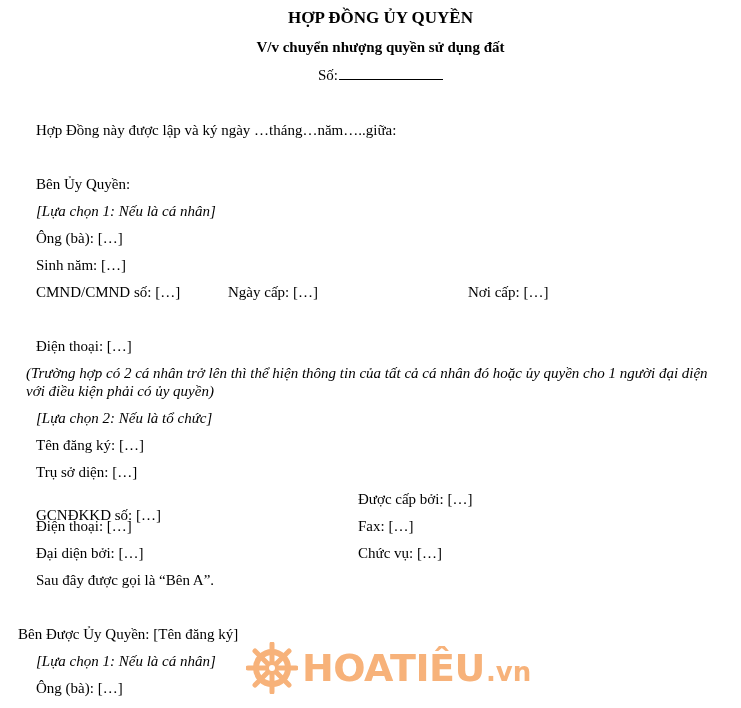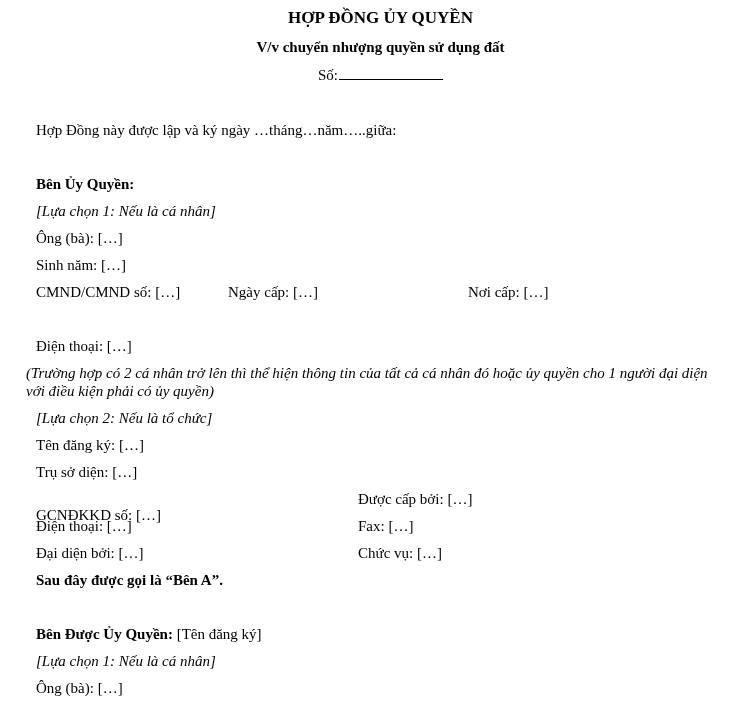--- a/index.html
+++ b/index.html
@@ -47,21 +47,21 @@
       top: 65px;
     }
     .so .blank {
       display: inline-block;
       width: 104px;
       border-bottom: 1px solid #000;
       height: 14px;
       vertical-align: baseline;
       margin-left: 1px;
     }
-    .b { font-weight: bold; }
+    .b { font-weight: normal; }
     .i { font-style: italic; }
     .note {
       position: absolute;
       left: 26px;
       width: 700px;
       top: 364px;
       line-height: 18px;
       font-style: italic;
       white-space: normal;
     }
@@ -123,20 +123,37 @@
   <div class="line" style="left:26px; top:436px;">Tên đăng ký: […]</div>
   <div class="line" style="left:26px; top:463px;">Trụ sở diện: […]</div>
   <div class="line" style="left:26px; top:490px;margin-top:16px;">GCNĐKKD số: […]</div>
   <div class="line" style="left:348px; top:490px;">Được cấp bởi: […]</div>
   <div class="line" style="left:26px; top:517px;">Điện thoại: […]</div>
   <div class="line" style="left:348px; top:517px;">Fax: […]</div>
   <div class="line" style="left:26px; top:544px;">Đại diện bởi: […]</div>
   <div class="line" style="left:348px; top:544px;">Chức vụ: […]</div>
   <div class="line b" style="left:26px; top:571px;">Sau đây được gọi là “Bên A”.</div>
 
-  <div class="line" style="left:26px; top:625px;text-align:right;">
+  <div class="line" style="left:8px; top:625px;text-align:right;">
     <span class="b">Bên Được Ủy Quyền:</span><span> [Tên đăng ký]</span>
   </div>
   <div class="line i" style="left:26px; top:652px;">[Lựa chọn 1: Nếu là cá nhân]</div>
   <div class="line" style="left:26px; top:679px;">Ông (bà): […]</div>
 
+  <div class="watermark">
+    <svg class="wm-icon" viewBox="0 0 52 52">
+      <g stroke="#F7B27A" fill="none" stroke-linecap="round">
+
+        <line x1="26" y1="2" x2="26" y2="50" stroke-width="5"></line>
+        <line x1="2" y1="26" x2="50" y2="26" stroke-width="5"></line>
+        <line x1="9" y1="9" x2="43" y2="43" stroke-width="5"></line>
+        <line x1="43" y1="9" x2="9" y2="43" stroke-width="5"></line>
+
+        <circle cx="26" cy="26" r="16" stroke-width="6"></circle>
+      </g>
+      <circle cx="26" cy="26" r="7" fill="#F7B27A"></circle>
+      <circle cx="26" cy="26" r="3" fill="#ffffff"></circle>
+    </svg>
+    <span class="wm-text" style="color:#F7B27A;">HOATIÊU</span>
+    <span class="wm-domain" style="color:#F7B27A;">.vn</span>
+  </div>
 
 </div>
 
 </body></html>

